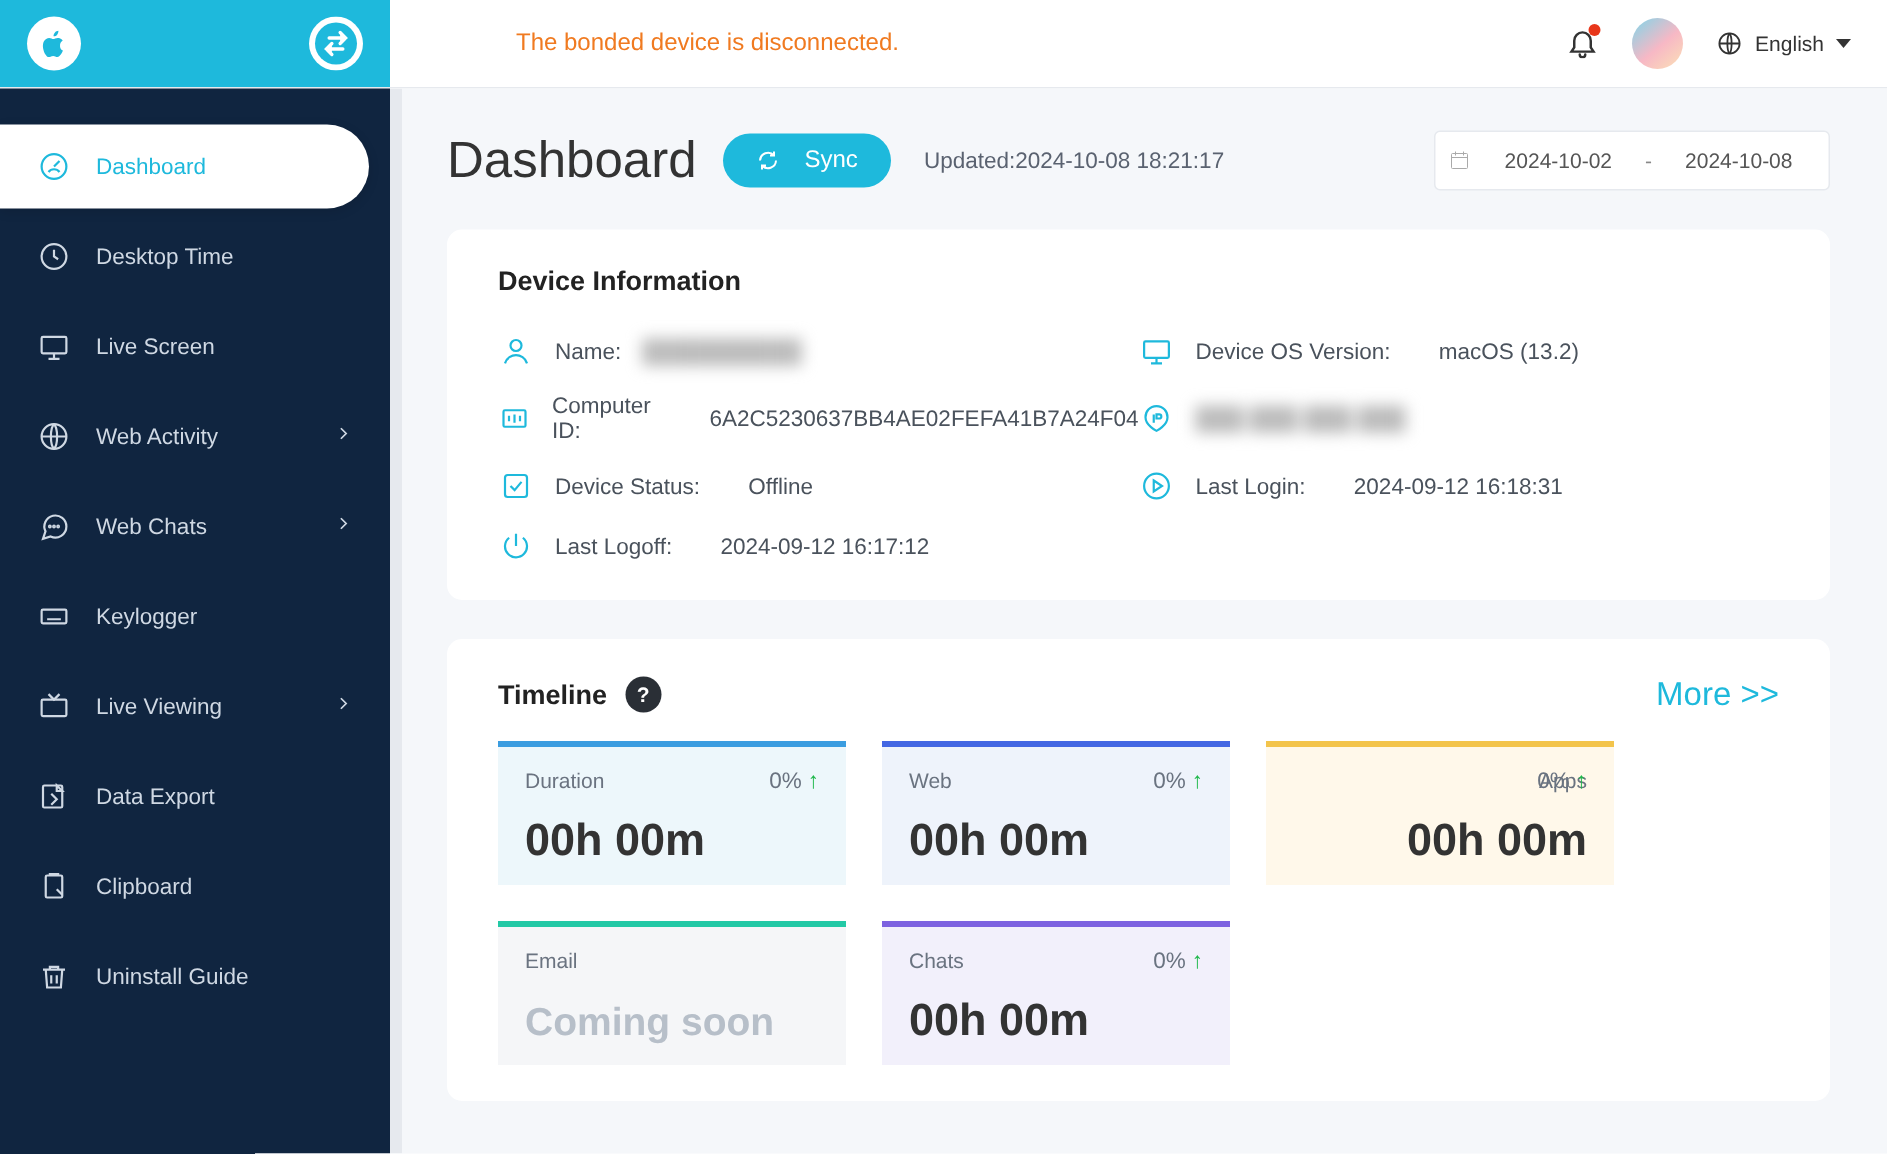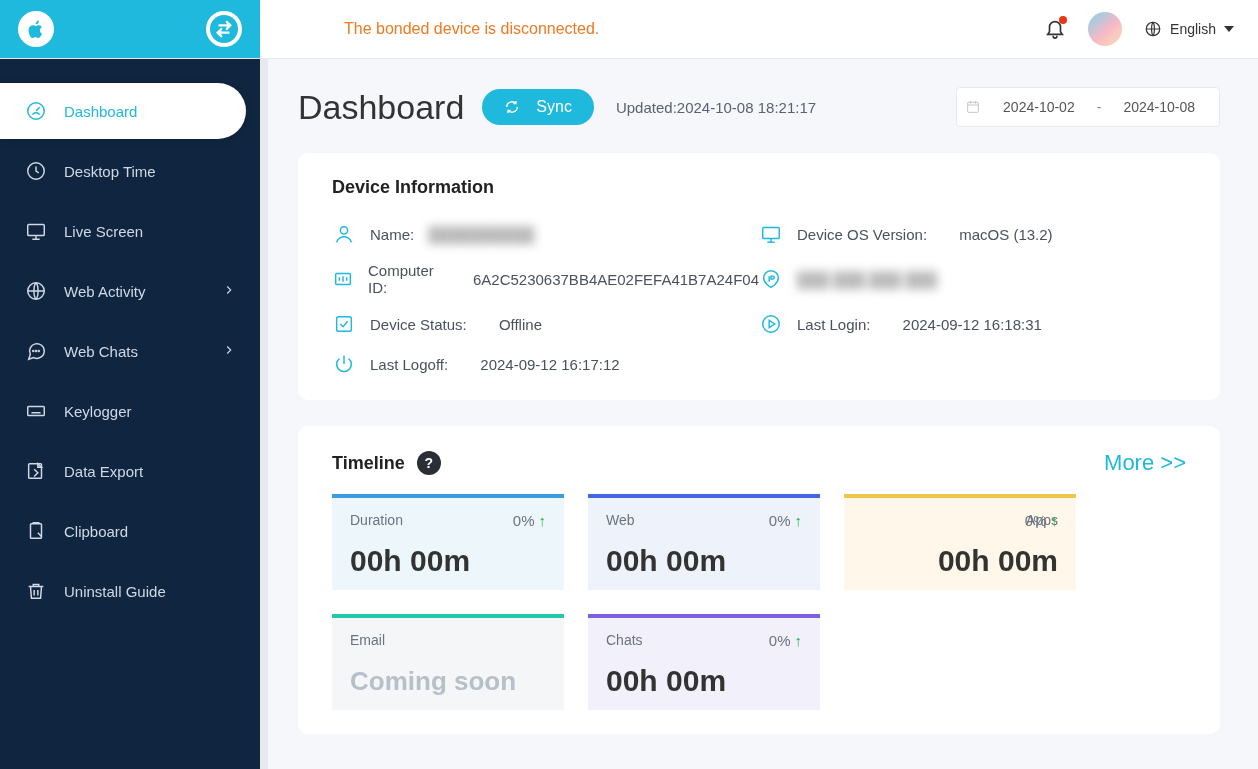--- a/index.html
+++ b/index.html
@@ -268,20 +268,32 @@
           </svg></span>
     </div>
     <div class="nav-item">
       <span class="icon">
           <svg viewBox="0 0 24 24">
             <rect x="3" y="7" width="18" height="10" rx="1"></rect>
             <path d="M6 10h.01M9 10h.01M12 10h.01M15 10h.01M18 10h.01M7 14h10"></path>
           </svg>
         </span>
       <span>Keylogger</span>
+    </div>
+    <div class="nav-item">
+      <span class="icon">
+          <svg viewBox="0 0 24 24">
+            <rect x="3" y="7" width="18" height="12" rx="1"></rect>
+            <path d="M8 3l4 4 4-4"></path>
+          </svg>
+        </span>
+      <span>Live Viewing</span>
+      <span class="chev"><svg viewBox="0 0 24 24">
+            <path d="M9 6l6 6-6 6"></path>
+          </svg></span>
     </div>
     <div class="nav-item">
       <span class="icon">
           <svg viewBox="0 0 24 24">
             <rect x="4" y="4" width="14" height="16" rx="1"></rect>
             <path d="M14 4l4 4h-4zM10 18l4-4-4-4"></path>
           </svg>
         </span>
       <span>Data Export</span>
     </div>

